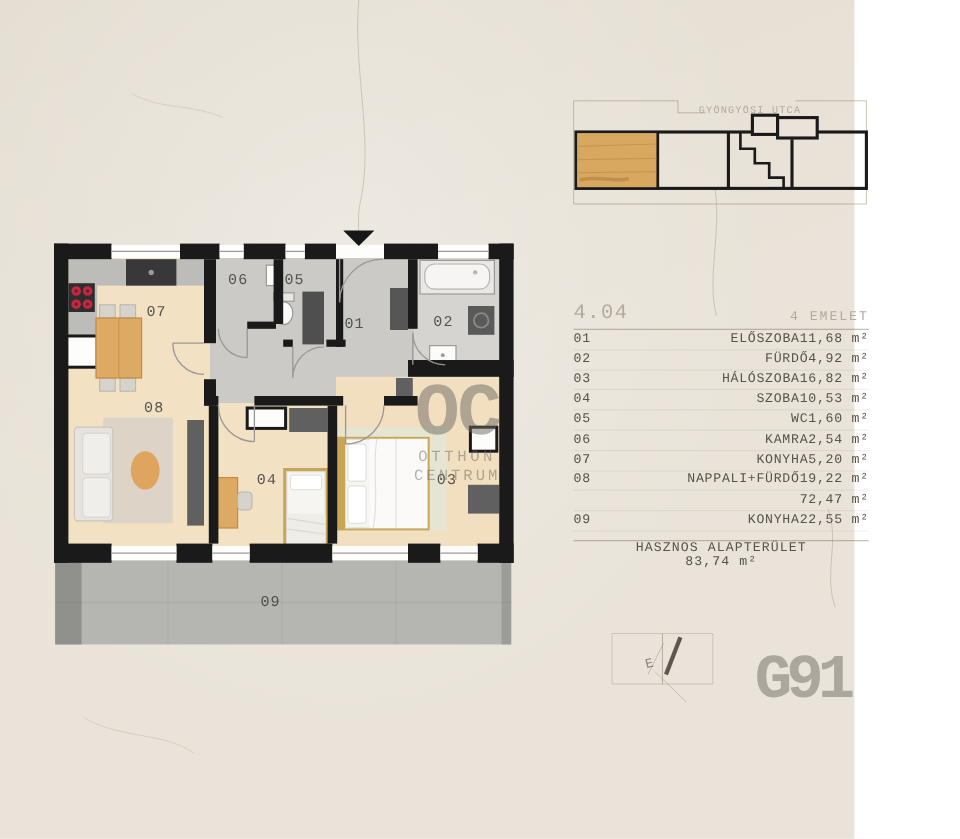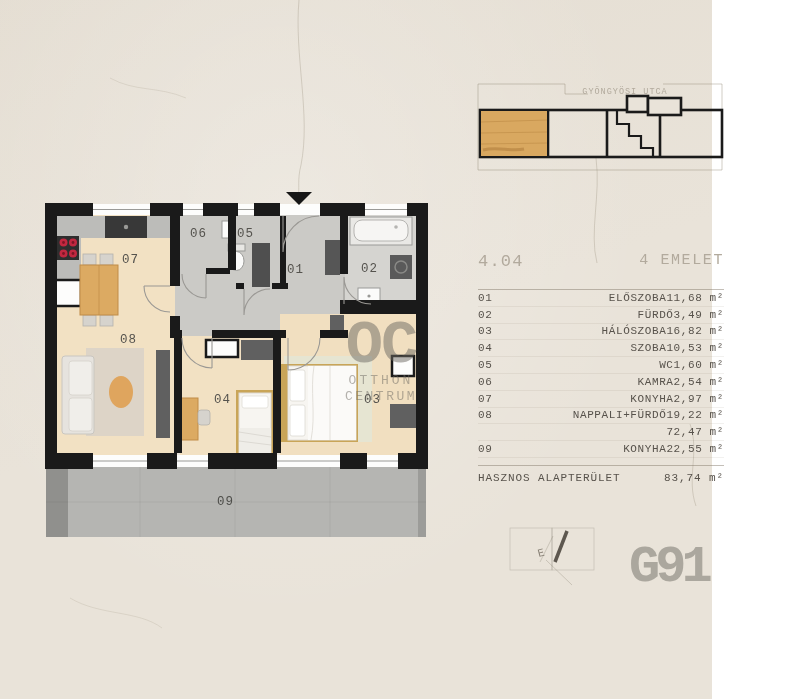--- a/index.html
+++ b/index.html
@@ -12,34 +12,34 @@
     font-family:Liberation Mono, monospace;
   }
   svg.scene{position:absolute;left:0;top:0;}
 
   
   .unit-table{
     position:absolute;left:478px;top:252px;width:246px;
     color:#57524b;font-size:11px;letter-spacing:0.6px;
   }
   .unit-header{
-    display:flex;justify-content:space-between;align-items:flex-start;
-    padding-bottom:18px;border-bottom:1px solid rgba(125,114,98,0.45);
+    display:flex;justify-content:space-between;align-items:flex-end;
+    padding-bottom:3px;border-bottom:1px solid rgba(125,114,98,0.45);
   }
   .unit-number{font-size:17px;color:#b2aa9d;letter-spacing:1.2px;}
-  .unit-floor{font-size:15px;color:#b2aa9d;letter-spacing:1.6px;}
+  .unit-floor{font-size:11px;color:#b2aa9d;letter-spacing:1.6px;}
   .room-row{
     display:flex;align-items:center;height:15.8px;
     border-bottom:1px solid rgba(125,114,98,0.10);
   }
   .room-num{width:25px;flex:none;}
   .room-name{flex:1;white-space:nowrap;text-align:right;}
   .room-area{flex:none;text-align:right;}
   .table-divider{border-bottom:1px solid rgba(125,114,98,0.45);margin-top:7px;}
-  .total-row{display:flex;align-items:center;height:24px;letter-spacing:0.9px;}
+  .total-row{display:flex;align-items:center;height:24px;letter-spacing:0.9px;flex-direction:column;}
   .total-label{flex:1;}
 </style>
 </head>
 <body>
 
 <div class="page">
 
 <svg class="scene" viewBox="0 0 800 699" width="800" height="699">
 
   <g stroke="rgba(150,140,122,0.45)" stroke-width="0.7" fill="none">
@@ -295,21 +295,21 @@
     </div>
 
     <div class="room-row">
       <span class="room-num">01</span>
       <span class="room-name">ELŐSZOBA</span>
       <span class="room-area">11,68 m²</span>
     </div>
     <div class="room-row">
       <span class="room-num">02</span>
       <span class="room-name">FÜRDŐ</span>
-      <span class="room-area">3,49 m²</span>
+      <span class="room-area">4,92 m²</span>
     </div>
     <div class="room-row">
       <span class="room-num">03</span>
       <span class="room-name">HÁLÓSZOBA</span>
       <span class="room-area">16,82 m²</span>
     </div>
     <div class="room-row">
       <span class="room-num">04</span>
       <span class="room-name">SZOBA</span>
       <span class="room-area">10,53 m²</span>
@@ -320,21 +320,21 @@
       <span class="room-area">1,60 m²</span>
     </div>
     <div class="room-row">
       <span class="room-num">06</span>
       <span class="room-name">KAMRA</span>
       <span class="room-area">2,54 m²</span>
     </div>
     <div class="room-row">
       <span class="room-num">07</span>
       <span class="room-name">KONYHA</span>
-      <span class="room-area">2,97 m²</span>
+      <span class="room-area">5,20 m²</span>
     </div>
     <div class="room-row">
       <span class="room-num">08</span>
       <span class="room-name">NAPPALI+FÜRDŐ</span>
       <span class="room-area">19,22 m²</span>
     </div>
 
     <div class="room-row">
       <span class="room-num"></span>
       <span class="room-name"></span>

